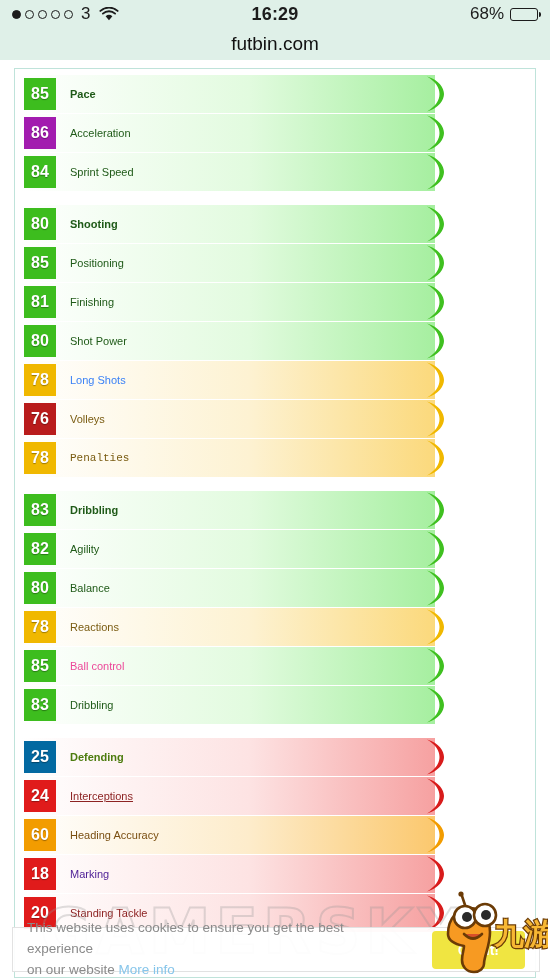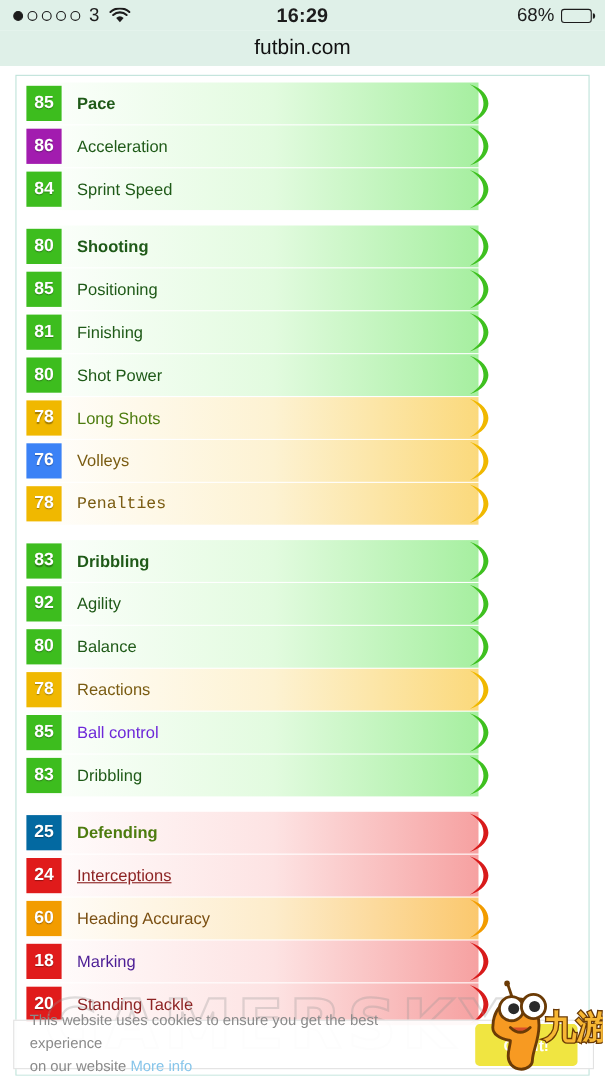--- a/index.html
+++ b/index.html
@@ -134,21 +134,21 @@
     justify-content: center;
     color: #ffffff;
     font-size: 16px;
     font-weight: 700;
     text-shadow: 0 1px 1px rgba(0,0,0,.35);
   }
   .label {
     position: relative;
     z-index: 3;
     margin-left: 14px;
-    font-size: 15px;
+    font-size: 11px;
     white-space: nowrap;
   }
   .label.bold { font-weight: 700; }
 
   
   .watermark {
     position: absolute;
     left: 40px;
     bottom: 10px;
     font-size: 62px;
@@ -318,30 +318,30 @@
           <div class="label" style="color: rgb(31, 90, 24);">Shot Power</div>
         </div>
         <div class="row">
           <div class="bar" style="background: linear-gradient(to right, rgb(255, 255, 255) 0%, rgb(253, 242, 210) 55%, rgb(251, 217, 124) 100%);"></div>
           <div class="cap">
             <svg width="22" height="38" viewBox="0 0 22 38">
               <path d="M2 1.5 C14 5, 19 13, 19 19 C19 25, 14 33, 2 36.5 C11 31, 14.5 25, 14.5 19 C14.5 13, 11 7, 2 1.5 Z" fill="#f0b800"></path>
             </svg>
           </div>
           <div class="badge" style="background: rgb(240, 184, 0);">78</div>
-          <div class="label" style="color: #4d7c0f;">Long Shots</div>
+          <div class="label" style="color: #3b82f6;">Long Shots</div>
         </div>
         <div class="row">
           <div class="bar" style="background: linear-gradient(to right, rgb(255, 255, 255) 0%, rgb(253, 242, 210) 55%, rgb(251, 217, 124) 100%);"></div>
           <div class="cap">
             <svg width="22" height="38" viewBox="0 0 22 38">
               <path d="M2 1.5 C14 5, 19 13, 19 19 C19 25, 14 33, 2 36.5 C11 31, 14.5 25, 14.5 19 C14.5 13, 11 7, 2 1.5 Z" fill="#f0b800"></path>
             </svg>
           </div>
-          <div class="badge" style="background: #3b82f6;">76</div>
+          <div class="badge" style="background: #b91c1c;">76</div>
           <div class="label" style="color: rgb(122, 92, 18);">Volleys</div>
         </div>
         <div class="row">
           <div class="bar" style="background: linear-gradient(to right, rgb(255, 255, 255) 0%, rgb(253, 242, 210) 55%, rgb(251, 217, 124) 100%);"></div>
           <div class="cap">
             <svg width="22" height="38" viewBox="0 0 22 38">
               <path d="M2 1.5 C14 5, 19 13, 19 19 C19 25, 14 33, 2 36.5 C11 31, 14.5 25, 14.5 19 C14.5 13, 11 7, 2 1.5 Z" fill="#f0b800"></path>
             </svg>
           </div>
           <div class="badge" style="background: rgb(240, 184, 0);">78</div>
@@ -359,21 +359,21 @@
           <div class="badge" style="background: rgb(61, 189, 30);">83</div>
           <div class="label bold" style="color: rgb(31, 90, 24);">Dribbling</div>
         </div>
         <div class="row">
           <div class="bar" style="background: linear-gradient(to right, rgb(255, 255, 255) 0%, rgb(226, 251, 223) 55%, rgb(166, 239, 160) 100%);"></div>
           <div class="cap">
             <svg width="22" height="38" viewBox="0 0 22 38">
               <path d="M2 1.5 C14 5, 19 13, 19 19 C19 25, 14 33, 2 36.5 C11 31, 14.5 25, 14.5 19 C14.5 13, 11 7, 2 1.5 Z" fill="#3fc020"></path>
             </svg>
           </div>
-          <div class="badge" style="background: rgb(61, 189, 30);">92</div>
+          <div class="badge" style="background: rgb(61, 189, 30);">82</div>
           <div class="label" style="color: rgb(31, 90, 24);">Agility</div>
         </div>
         <div class="row">
           <div class="bar" style="background: linear-gradient(to right, rgb(255, 255, 255) 0%, rgb(226, 251, 223) 55%, rgb(166, 239, 160) 100%);"></div>
           <div class="cap">
             <svg width="22" height="38" viewBox="0 0 22 38">
               <path d="M2 1.5 C14 5, 19 13, 19 19 C19 25, 14 33, 2 36.5 C11 31, 14.5 25, 14.5 19 C14.5 13, 11 7, 2 1.5 Z" fill="#3fc020"></path>
             </svg>
           </div>
           <div class="badge" style="background: rgb(61, 189, 30);">80</div>
@@ -390,21 +390,21 @@
           <div class="label" style="color: rgb(122, 92, 18);">Reactions</div>
         </div>
         <div class="row">
           <div class="bar" style="background: linear-gradient(to right, rgb(255, 255, 255) 0%, rgb(226, 251, 223) 55%, rgb(166, 239, 160) 100%);"></div>
           <div class="cap">
             <svg width="22" height="38" viewBox="0 0 22 38">
               <path d="M2 1.5 C14 5, 19 13, 19 19 C19 25, 14 33, 2 36.5 C11 31, 14.5 25, 14.5 19 C14.5 13, 11 7, 2 1.5 Z" fill="#3fc020"></path>
             </svg>
           </div>
           <div class="badge" style="background: rgb(61, 189, 30);">85</div>
-          <div class="label" style="color: #6d28d9;">Ball control</div>
+          <div class="label" style="color: #ec4899;">Ball control</div>
         </div>
         <div class="row">
           <div class="bar" style="background: linear-gradient(to right, rgb(255, 255, 255) 0%, rgb(226, 251, 223) 55%, rgb(166, 239, 160) 100%);"></div>
           <div class="cap">
             <svg width="22" height="38" viewBox="0 0 22 38">
               <path d="M2 1.5 C14 5, 19 13, 19 19 C19 25, 14 33, 2 36.5 C11 31, 14.5 25, 14.5 19 C14.5 13, 11 7, 2 1.5 Z" fill="#3fc020"></path>
             </svg>
           </div>
           <div class="badge" style="background: rgb(61, 189, 30);">83</div>
           <div class="label" style="color: rgb(31, 90, 24);">Dribbling</div>

